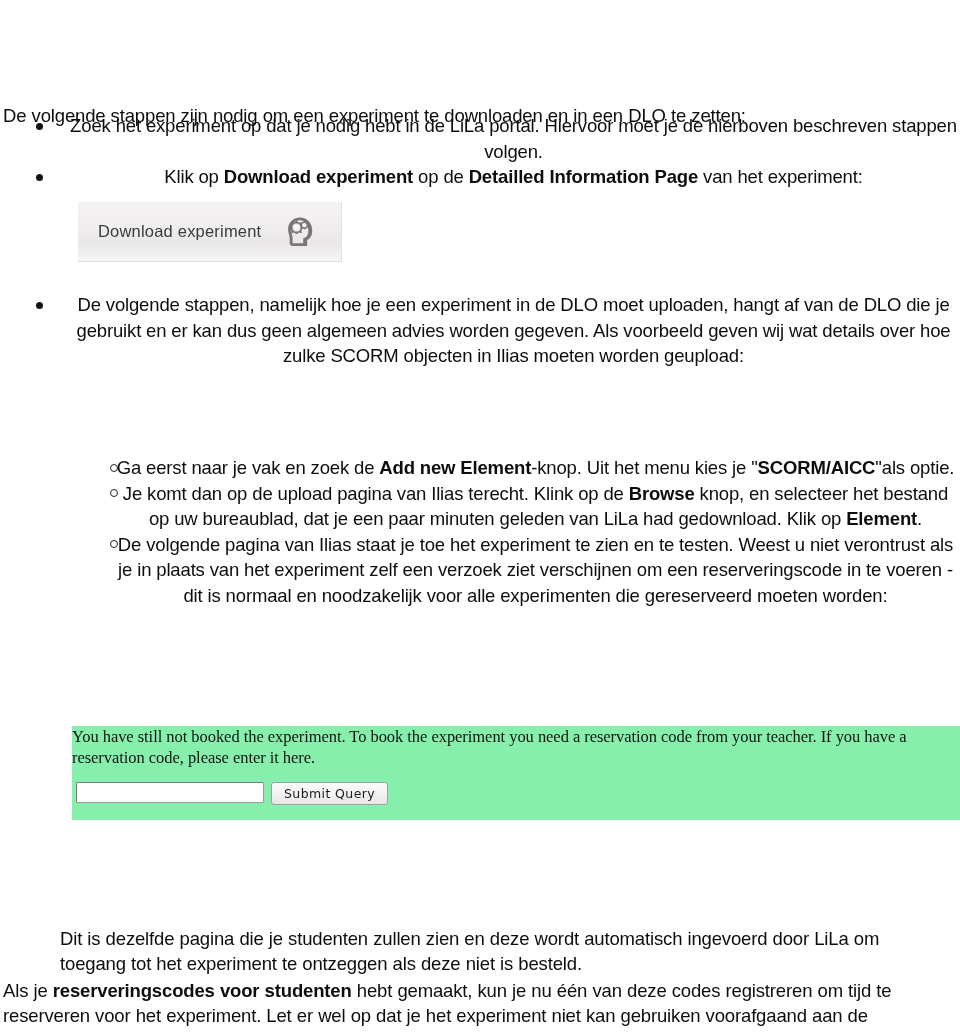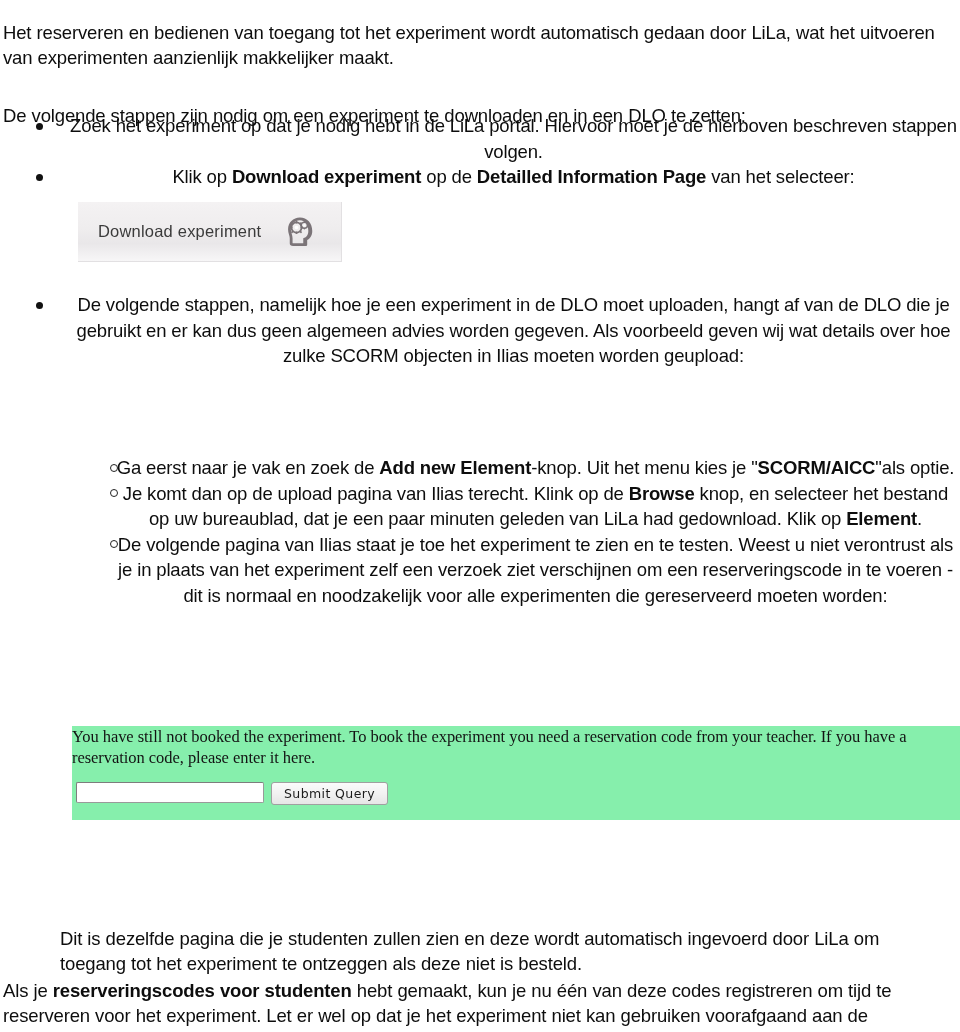--- a/index.html
+++ b/index.html
@@ -208,32 +208,31 @@
     left: 3px;
     top: 959px;
     width: 940px;
   }
 </style>
 </head>
 <body>
 
 <div class="page">
 
-  <p class="para intro">Het reserveren en bedienen van toegang tot het experiment wordt automatisch gedaan door LiLa, wat het uitvoeren van experimenten aanzienlijk makkelijker maakt.</p>
 
   <p class="para lead">De volgende stappen zijn nodig om een experiment te downloaden en in een DLO te zetten:</p>
 
   <ul class="blist level1" style="top:113px;">
     <li class="bitem">
       <span class="marker dot"></span>
       <span>Zoek het experiment op dat je nodig hebt in de LiLa portal. Hiervoor moet je de hierboven beschreven stappen volgen.</span>
     </li>
     <li class="bitem" style="margin-top:0;">
       <span class="marker dot"></span>
-      <span>Klik op </span><b>Download experiment</b><span> op de </span><b>Detailled Information Page</b><span> van het selecteer:</span>
+      <span>Klik op </span><b>Download experiment</b><span> op de </span><b>Detailled Information Page</b><span> van het experiment:</span>
     </li>
   </ul>
 
   <div class="dl-btn-wrap">
     <span class="dl-btn-label">Download experiment</span>
     <span class="dl-btn-icon">
       <svg viewBox="0 0 64 64" width="36" height="36" aria-hidden="true">
         <g fill="#7b7478">
           <path d="M30 6 C18 6 9 15 9 27 C9 34 12 38 12 43 L12 52 C12 55 14 57 18 57 L40 57 C42 57 43 56 43 54 L43 46 C48 44 52 38 52 30 C52 16 43 6 30 6 Z M45 30 C45 36 42 41 38 42 L36 43 L36 52 L18 52 C17 52 17 51 17 50 L17 43 C17 37 14 33 14 27 C14 18 21 11 30 11 C40 11 45 20 45 30 Z"></path>
           <circle cx="24" cy="24" r="9" fill="none" stroke="#7b7478" stroke-width="3"></circle>

